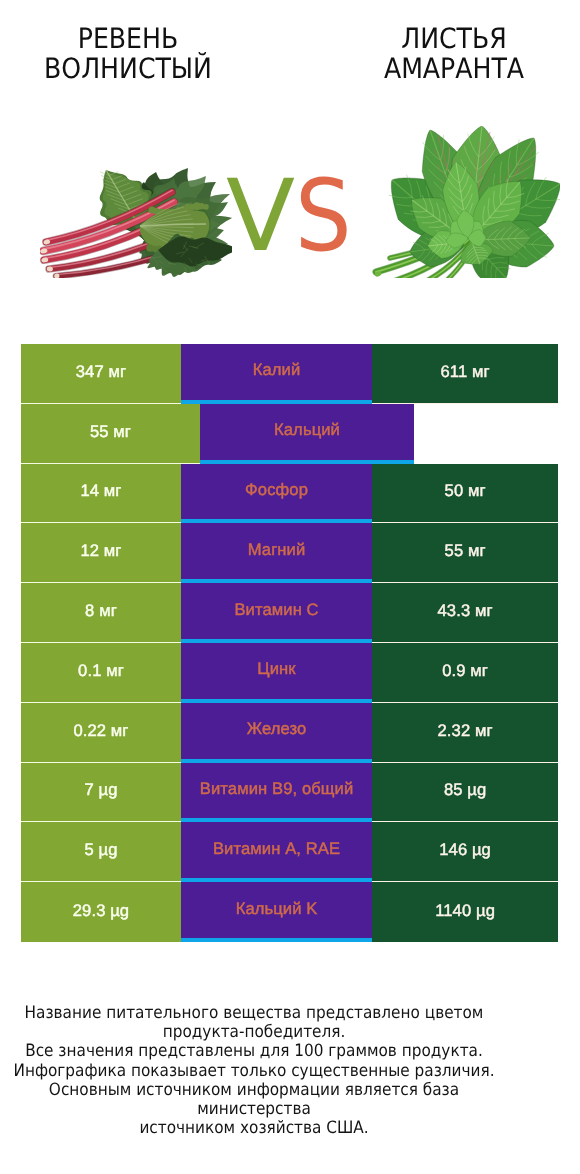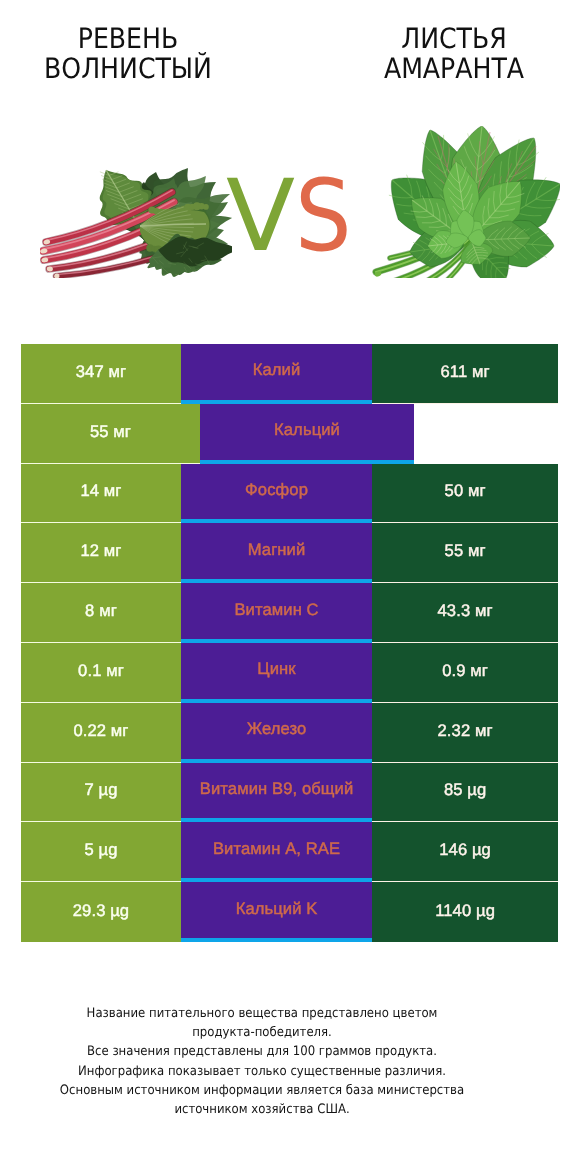--- a/index.html
+++ b/index.html
@@ -61,21 +61,21 @@
   .cell.right { width:208px; background:#14532d; color:#fff4ec;
                 border-bottom:1.4px solid #fdf2e6; box-sizing:border-box; }
   .row:last-child .cell.left,
   .row:last-child .cell.right { border-bottom:none; }
 
   
   .footer {
     position:absolute; left:0; top:1004px; width:508px;
     text-align:center; color:#141414;
     font-family:"DejaVu Sans Condensed","DejaVu Sans", sans-serif;
-    font-size:13px; line-height:19.2px;padding-left:8px;
+    font-size:17px; line-height:19.2px;
   }
 </style>
 </head>
 <body>
 
 <div class="page">
 
   <div class="headings">
     <div class="heading left">
       <div>РЕВЕНЬ</div>

